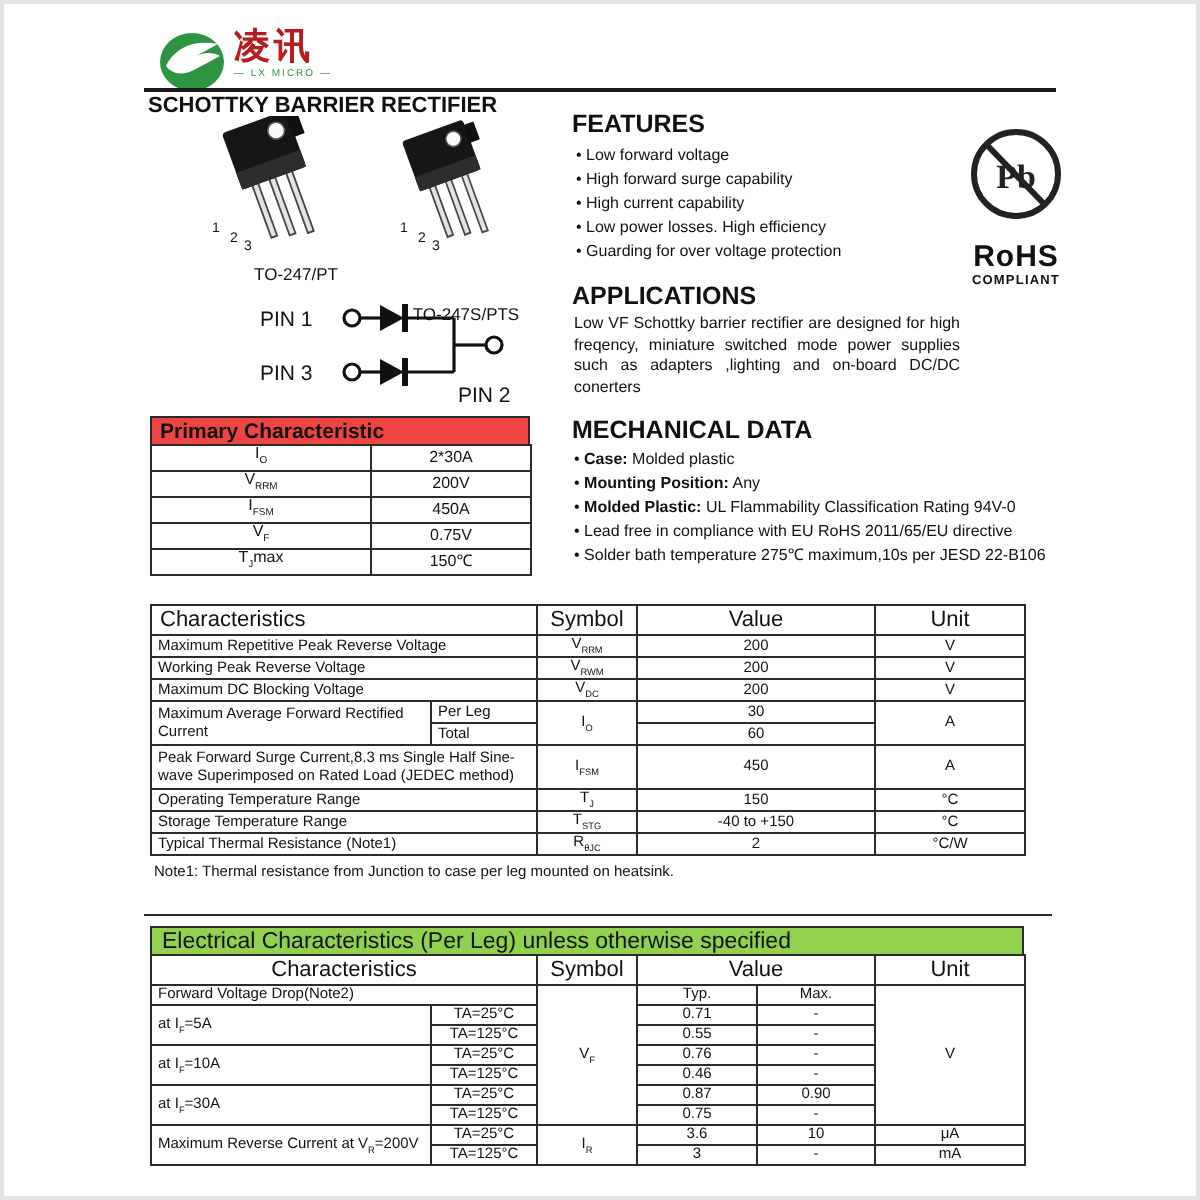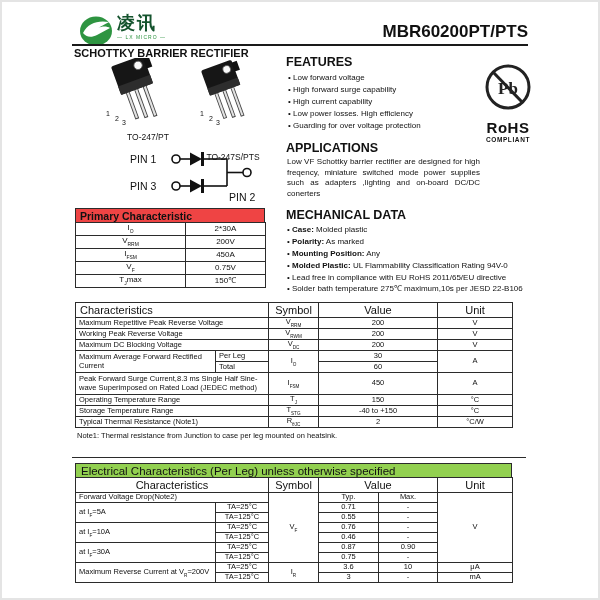--- a/index.html
+++ b/index.html
@@ -4,21 +4,21 @@
 <style>
   * { margin:0; padding:0; box-sizing:border-box; }
   html,body { background:#fff; }
   body { font-family:"Liberation Sans", sans-serif; color:#111; }
   .page { position:relative; width:600px; height:600px; background:#fff; overflow:hidden;
           box-shadow: inset 0 0 0 2px #e4e4e4; }
 
   
   .logo { position:absolute; left:78px; top:13px; display:flex; align-items:flex-start; }
   .logo-text { margin-left:3px; }
-  .logo-cn { font-size:18px; font-weight:bold; color:#14532d; line-height:20px; letter-spacing:2px; }
+  .logo-cn { font-size:18px; font-weight:bold; color:#b91c1c; line-height:20px; letter-spacing:2px; }
   .logo-en { font-size:5px; color:#2e9441; letter-spacing:1px; margin-top:1px; text-align:center; }
   .part-number { position:absolute; right:72px; top:22px; font-size:17px; font-weight:bold; }
   .header-line { position:absolute; left:72px; right:72px; top:44px; height:2px; background:#1a1a1a; }
   .doc-title { position:absolute; left:74px; top:47px; font-size:11px; font-weight:bold; }
 
   
   .pkg-svg { position:absolute; left:70px; top:58px; }
   .pkg-label { position:absolute; top:132px; font-size:8.5px; text-align:center; width:90px; }
   .pkg-label.l1 { left:103px; }
   .pkg-label.l2 { left:188px;margin-top:20px; }
@@ -70,21 +70,20 @@
   <div class="logo">
     <svg width="36" height="36" viewBox="0 0 36 36">
       <ellipse cx="18" cy="18" rx="16" ry="14.5" fill="#2e9441"></ellipse>
       <path d="M5 20 C10 10, 20 7, 31 9 L20 15 C24 13, 29 13, 32 15 L19 22 C13 25, 8 24, 5 20 Z" fill="#ffffff"></path>
     </svg>
     <div class="logo-text">
       <div class="logo-cn">凌讯</div>
       <div class="logo-en">— LX MICRO —</div>
     </div>
   </div>
-  <div class="part-number">MBR60200PT/PTS</div>
   <div class="header-line"></div>
   <div class="doc-title">SCHOTTKY BARRIER RECTIFIER</div>
 
   <svg class="pkg-svg" width="200" height="80" viewBox="0 0 200 80">
 
     <g transform="translate(45,2) rotate(-20 17 15)">
       <line x1="7" y1="28" x2="7" y2="58" stroke="#444" stroke-width="4"></line>
       <line x1="16" y1="28" x2="16" y2="60" stroke="#444" stroke-width="4"></line>
       <line x1="25" y1="28" x2="25" y2="62" stroke="#444" stroke-width="4"></line>
       <line x1="7" y1="28" x2="7" y2="57" stroke="#e3e3e3" stroke-width="2.2"></line>
@@ -187,21 +186,20 @@
     <div class="rohs-name">RoHS</div>
     <div class="rohs-compliant">COMPLIANT</div>
   </div>
 
   <div class="sec-title" style="left:286px; top:141px;">APPLICATIONS</div>
   <div class="apps-text">Low VF Schottky barrier rectifier are designed for high freqency, miniature switched mode power supplies such as adapters ,lighting  and on-board DC/DC conerters</div>
 
   <div class="sec-title" style="left:286px; top:208px;">MECHANICAL DATA</div>
   <div class="mech-list">
     <div class="mi"><b>Case:</b><span> Molded plastic</span></div>
-    <div class="mi"><b>Polarity:</b><span> As marked</span></div>
     <div class="mi"><b>Mounting Position:</b><span> Any</span></div>
     <div class="mi"><b>Molded Plastic:</b><span> UL Flammability Classification Rating 94V-0</span></div>
     <div class="mi"><b></b><span>Lead free in compliance with EU RoHS 2011/65/EU directive</span></div>
     <div class="mi"><b></b><span>Solder bath temperature 275℃ maximum,10s  per JESD 22-B106</span></div>
   </div>
 
   <div class="bigtable mr">
     <table>
       <colgroup>
           <col style="width:140px">

